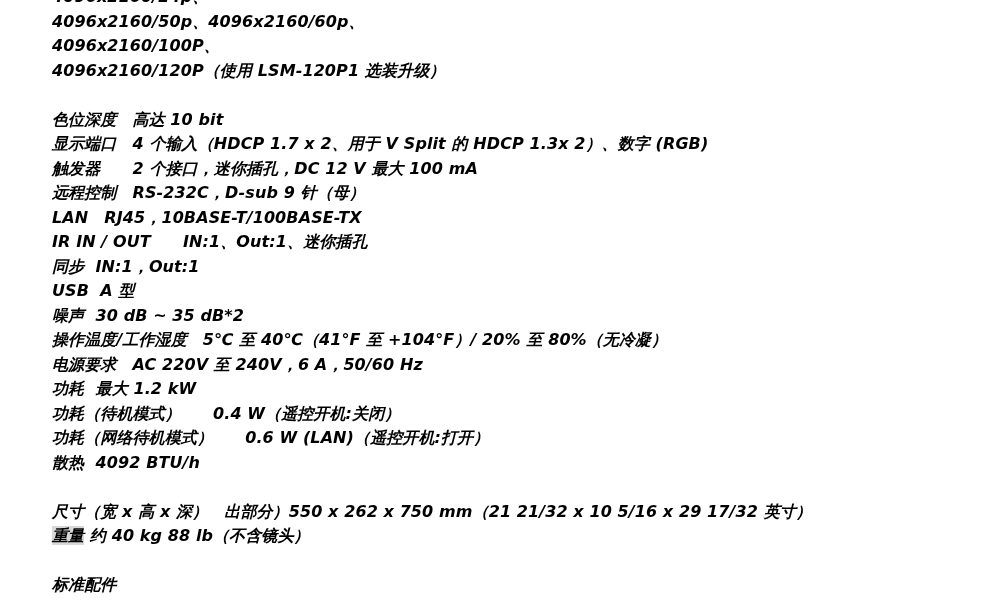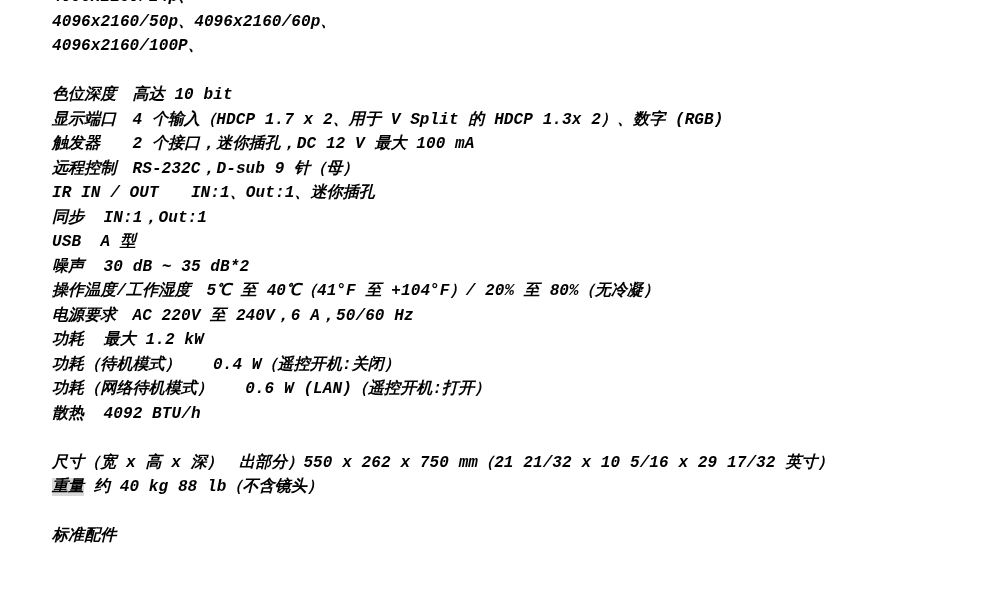--- a/index.html
+++ b/index.html
@@ -22,39 +22,40 @@
     font-style: italic;
     font-weight: 600;
     font-size: 16px;
     color: #000000;
     letter-spacing: 0.1px;
   }
   .line {
     height: 24.5px;
     line-height: 24.5px;
     white-space: pre;
-    font-family: Liberation Mono, monospace;
   }
   .highlight {
     background-color: #d8d8d8;
     margin-top: 36px;
   }
 </style>
 </head>
 <body>
 
 <div class="doc">
     <div class="line"><span>4096x2160/24p、</span></div>
     <div class="line"><span>4096x2160/50p、4096x2160/60p、</span></div>
     <div class="line"><span>4096x2160/100P、</span></div>
+    <div class="line"><span>4096x2160/120P（使用 LSM-120P1 选装升级）</span></div>
     <div class="line"></div>
     <div class="line"><span>色位深度　高达 10 bit</span></div>
     <div class="line"><span>显示端口　4 个输入（HDCP 1.7 x 2、用于 V Split 的 HDCP 1.3x 2）、数字 (RGB)</span></div>
     <div class="line"><span>触发器　　2 个接口，迷你插孔，DC 12 V 最大 100 mA</span></div>
     <div class="line"><span>远程控制　RS-232C，D-sub 9 针（母）</span></div>
+    <div class="line"><span>LAN　RJ45，10BASE-T/100BASE-TX</span></div>
     <div class="line"><span>IR IN / OUT　　IN:1、Out:1、迷你插孔</span></div>
     <div class="line"><span>同步  IN:1，Out:1</span></div>
     <div class="line"><span>USB  A 型</span></div>
     <div class="line"><span>噪声  30 dB ~ 35 dB*2</span></div>
     <div class="line"><span>操作温度/工作湿度　5℃ 至 40℃（41°F 至 +104°F）/ 20% 至 80%（无冷凝）</span></div>
     <div class="line"><span>电源要求　AC 220V 至 240V，6 A，50/60 Hz</span></div>
     <div class="line"><span>功耗  最大 1.2 kW</span></div>
     <div class="line"><span>功耗（待机模式）　　0.4 W（遥控开机:关闭）</span></div>
     <div class="line"><span>功耗（网络待机模式）　　0.6 W (LAN)（遥控开机:打开）</span></div>
     <div class="line"><span>散热  4092 BTU/h</span></div>

